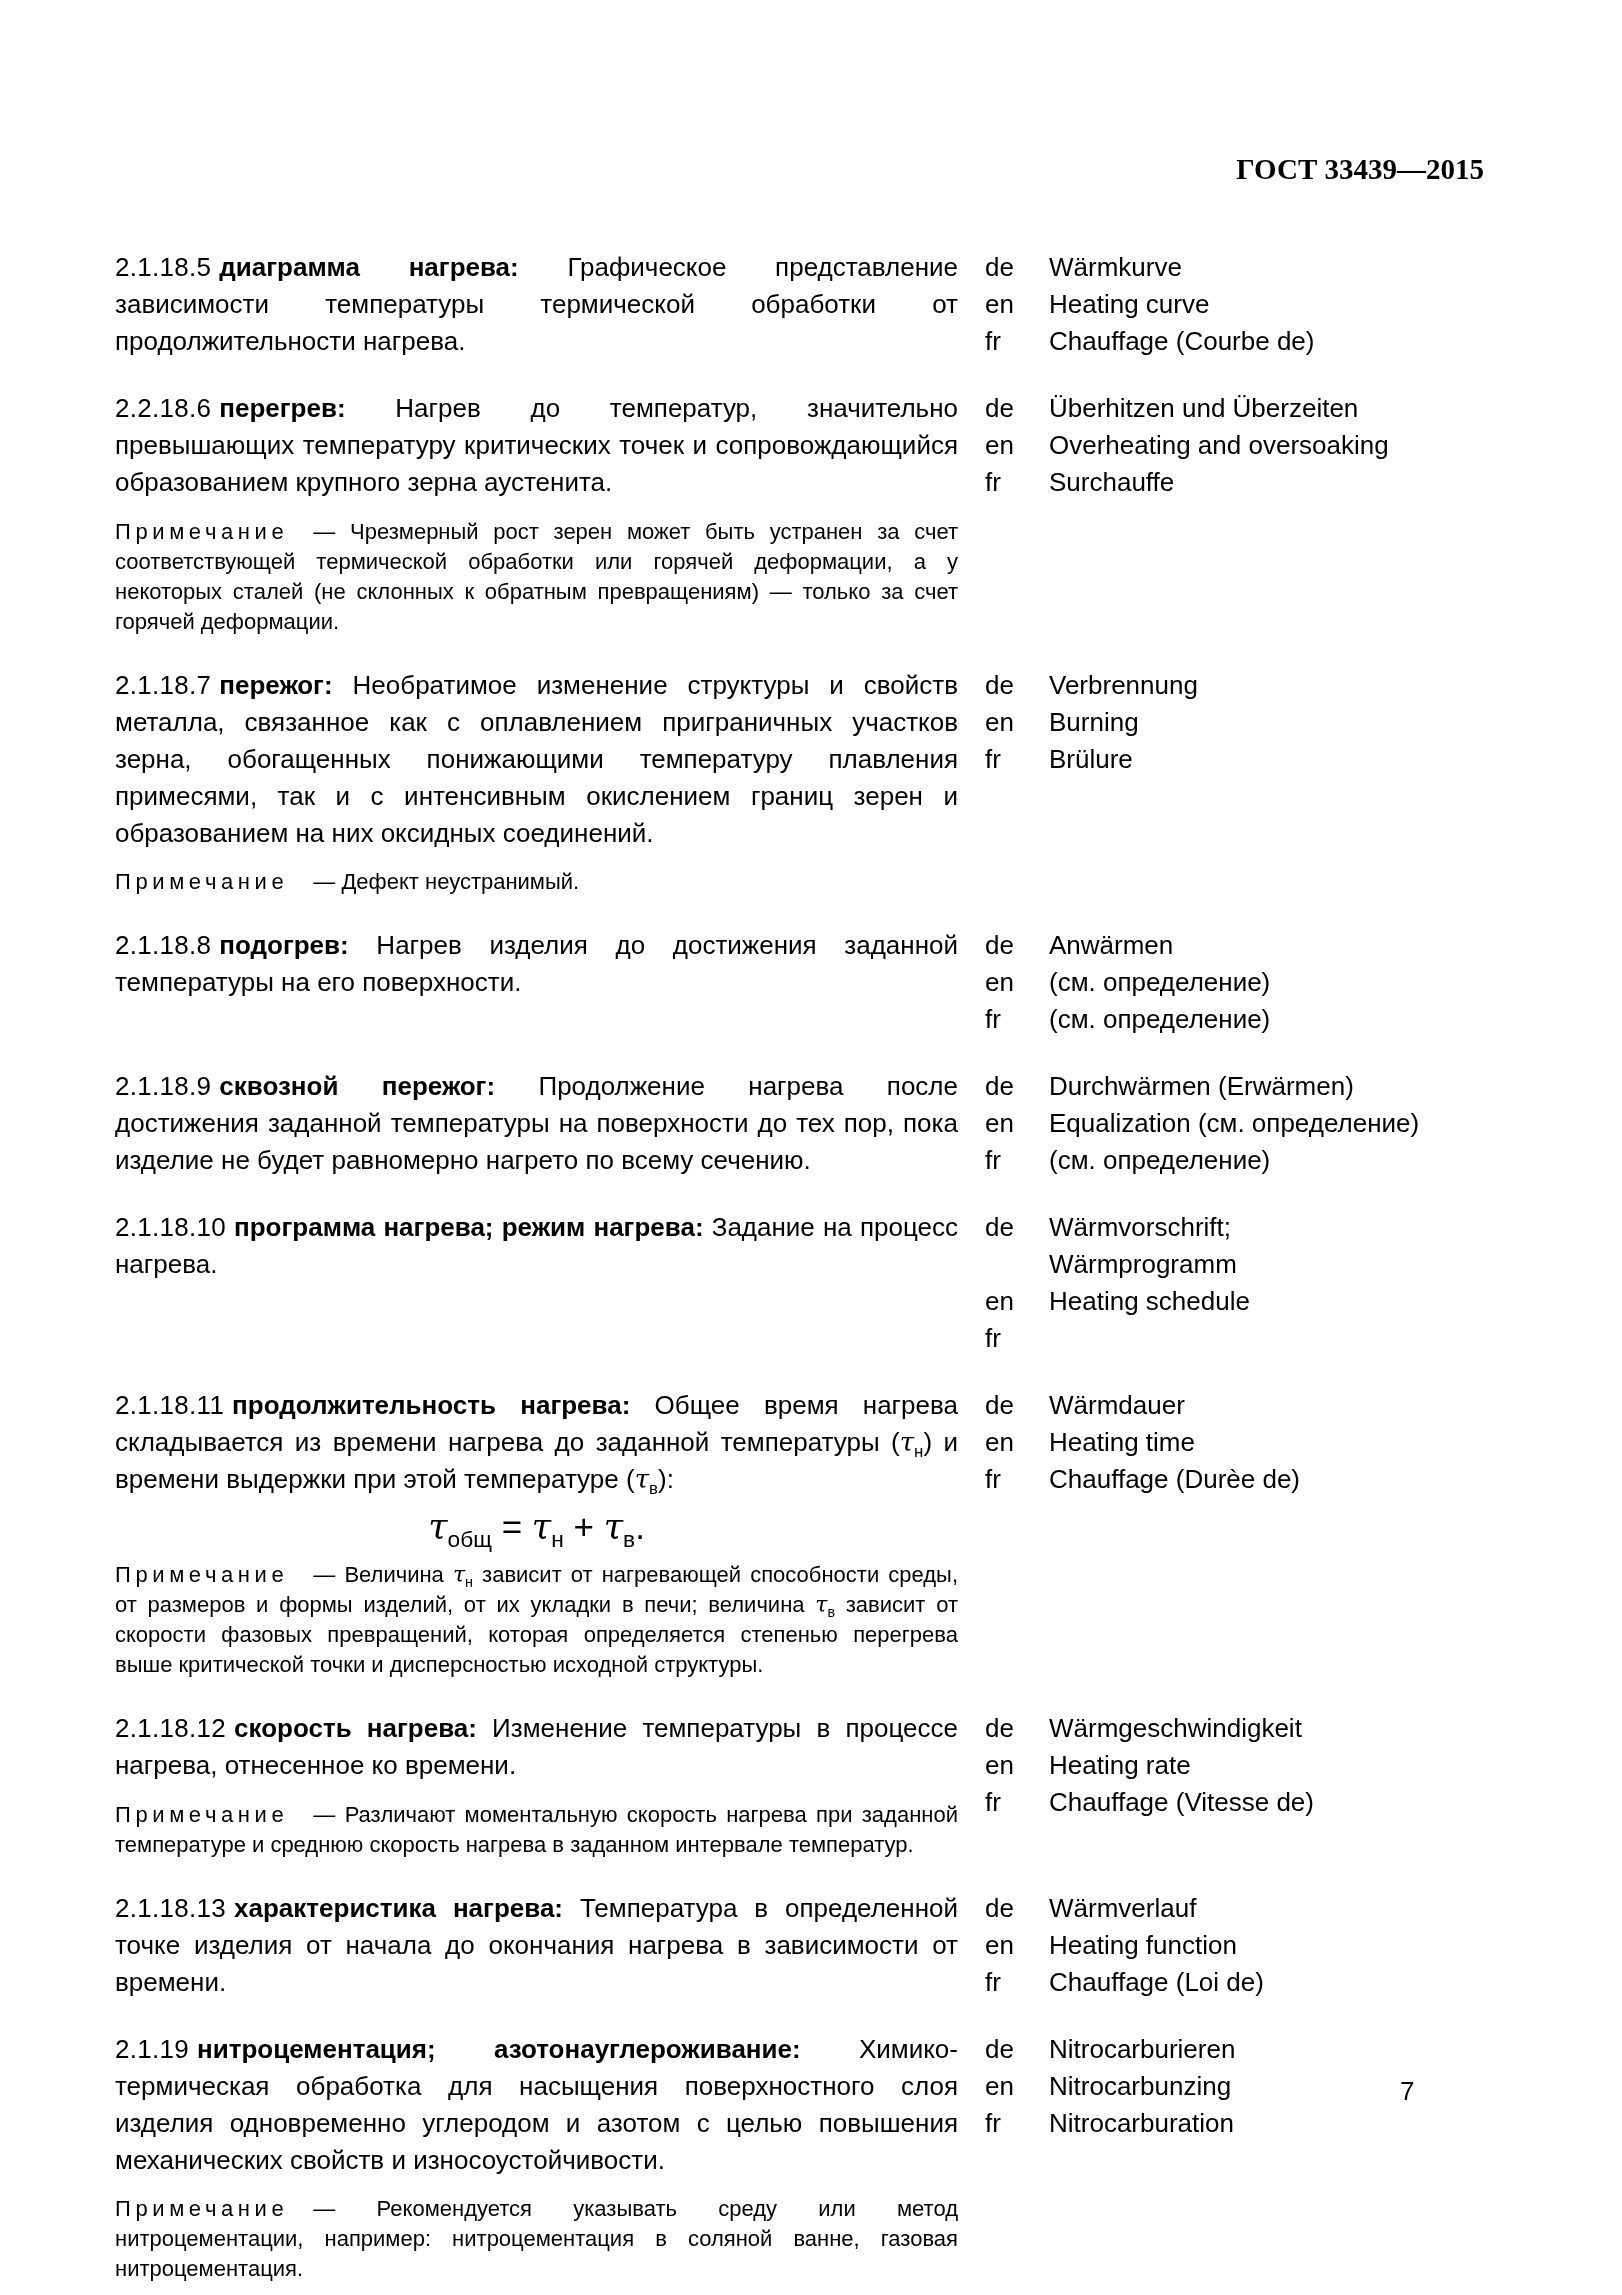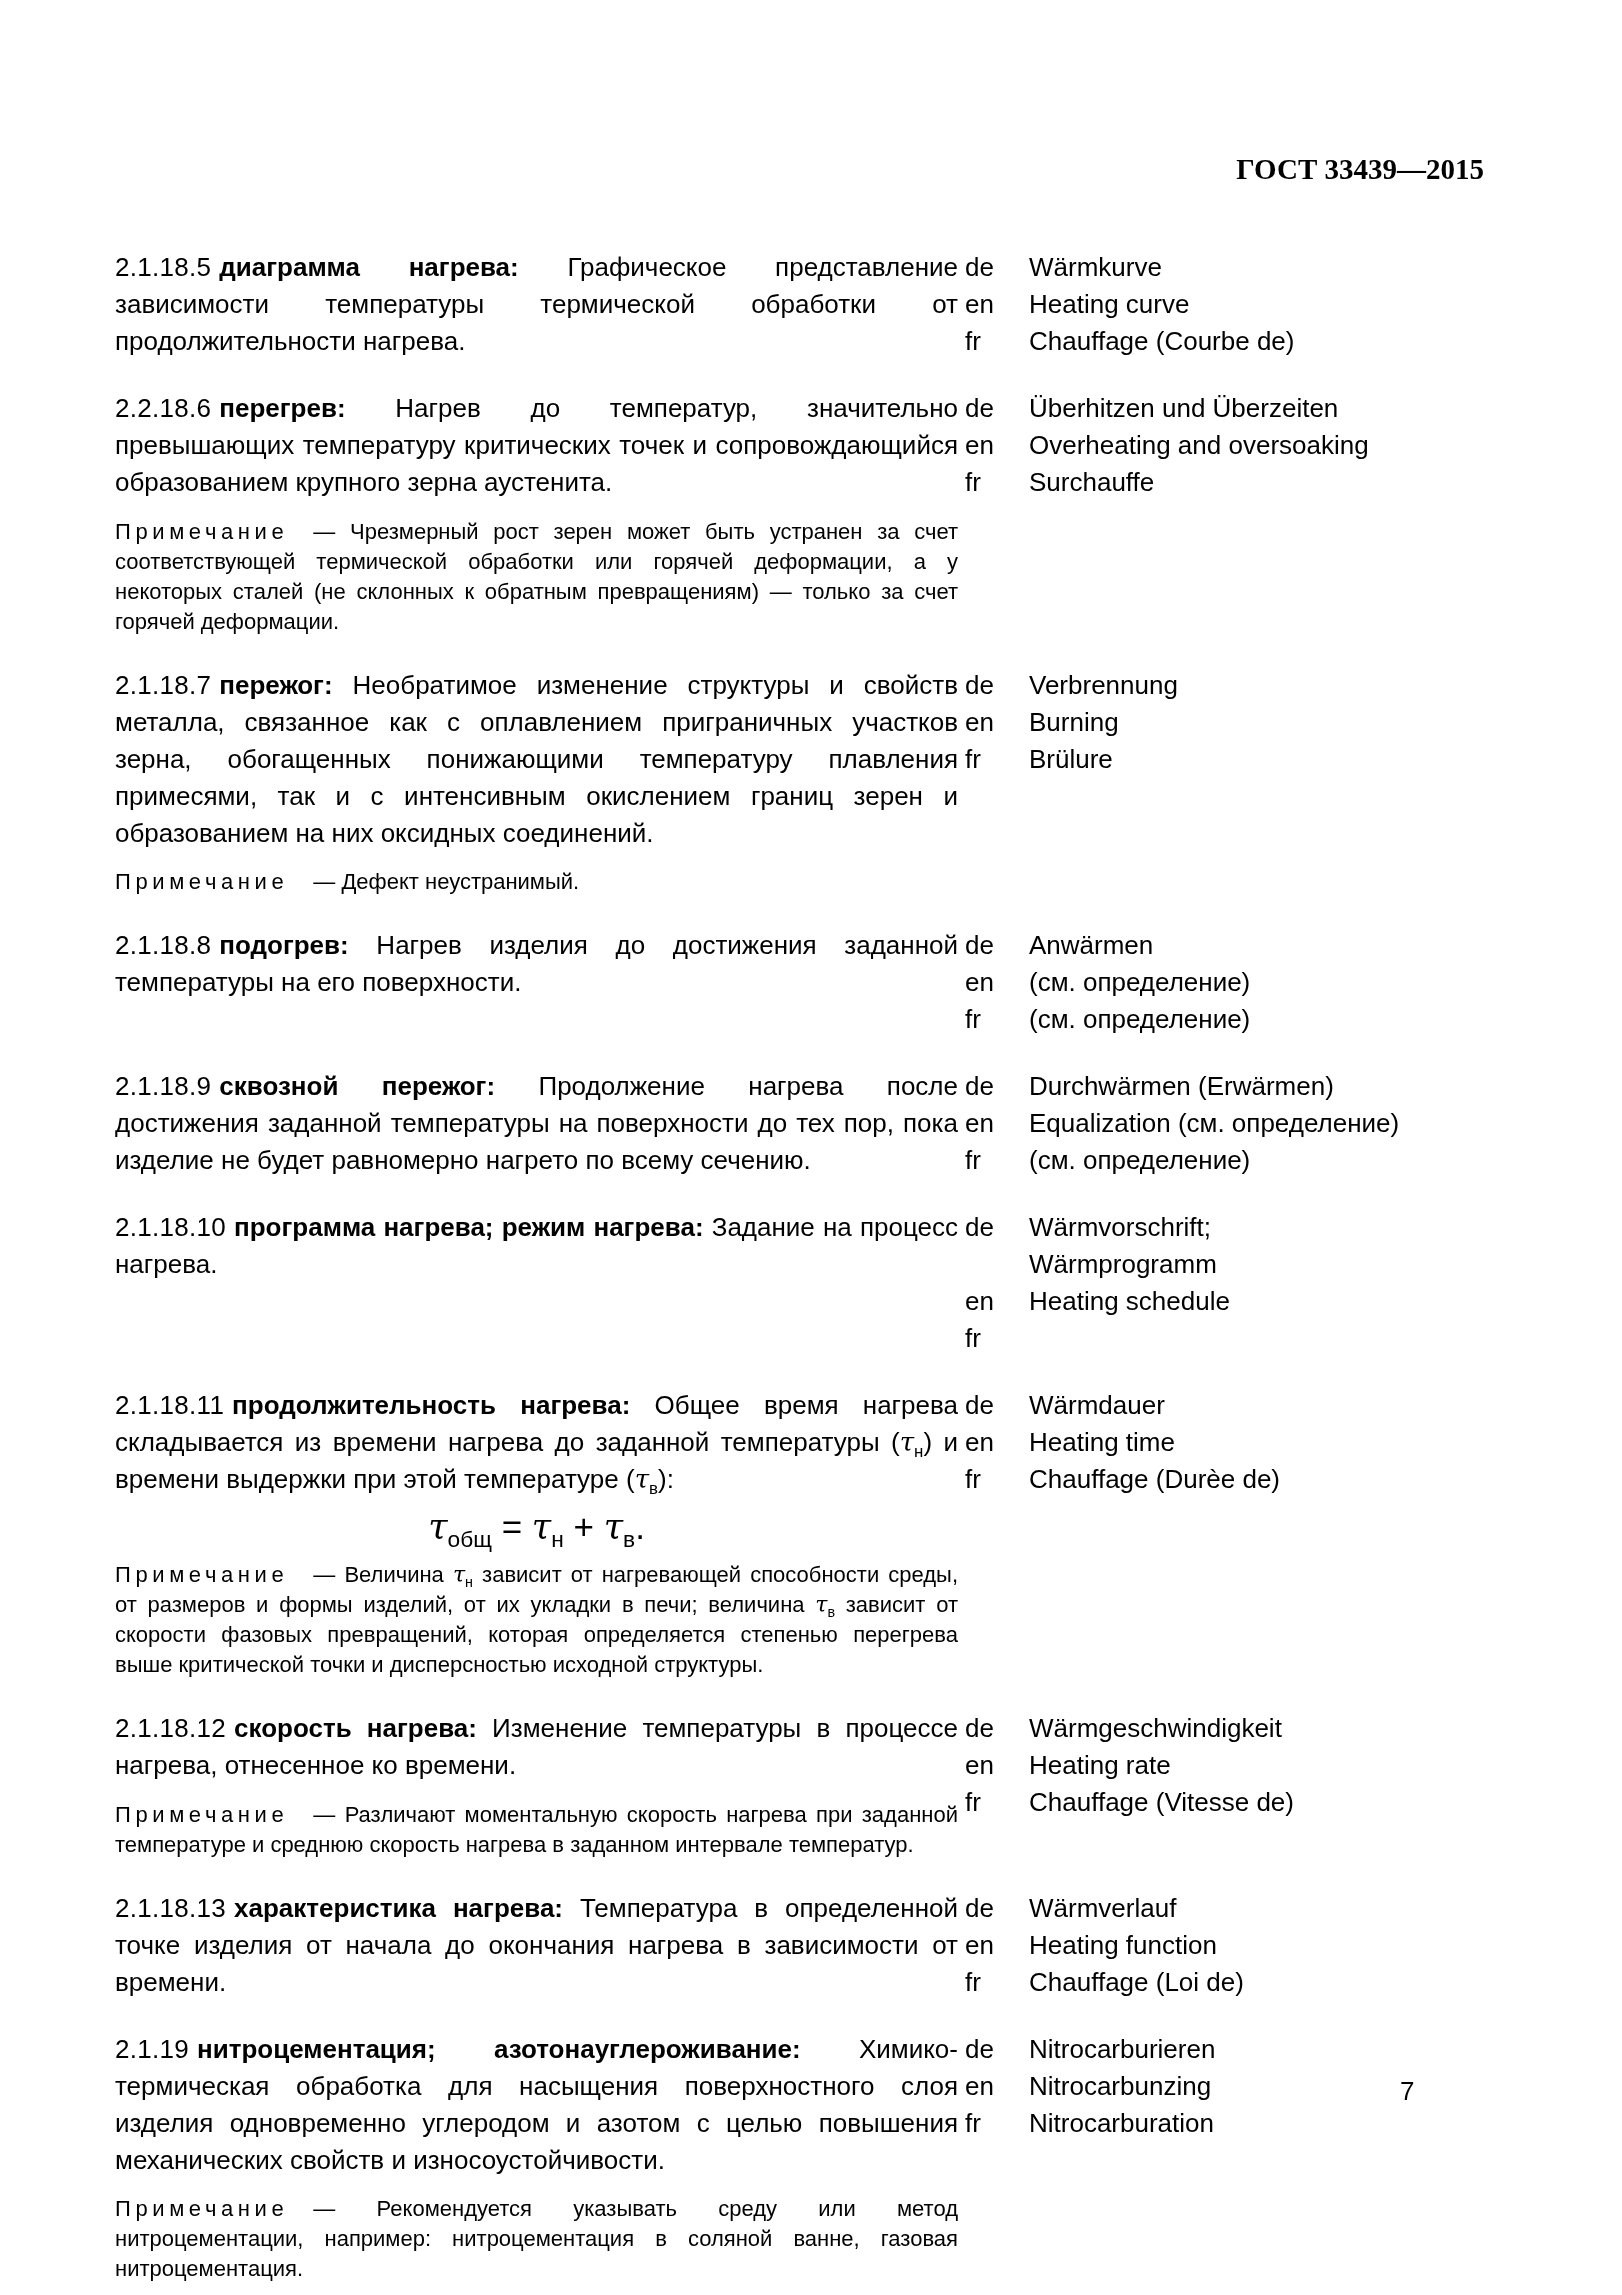--- a/index.html
+++ b/index.html
@@ -14,21 +14,21 @@
   .content{
     position:absolute;left:115px;top:249px;width:1399px;
   }
   .entry{display:flex;align-items:flex-start;margin-bottom:30px;}
   .entry-left{
     width:843px;flex:none;font-size:26px;line-height:37px;
     text-align:justify;hyphens:auto;-webkit-hyphens:auto;
   }
   .entry-number{letter-spacing:0.3px;}
   .entry-term{font-weight:bold;margin-left:7.9px;}
-  .entry-right{flex:1;margin-left:7px;font-size:26px;line-height:37px;}
+  .entry-right{flex:1;margin-left:27px;font-size:26px;line-height:37px;}
   .lang-row{display:flex;align-items:flex-start;}
   .lang-code{width:64px;flex:none;}
   .lang-text{flex:1;white-space:pre-line;}
   .formula{
     text-align:center;font-size:35px;line-height:34px;
     margin:11.8px 0 5.2px 0;
   }
   .formula i,.note i,.entry-definition i{font-style:italic;font-family:"DejaVu Serif",serif;}
   sub{font-size:65%;line-height:0;}
   .note{

